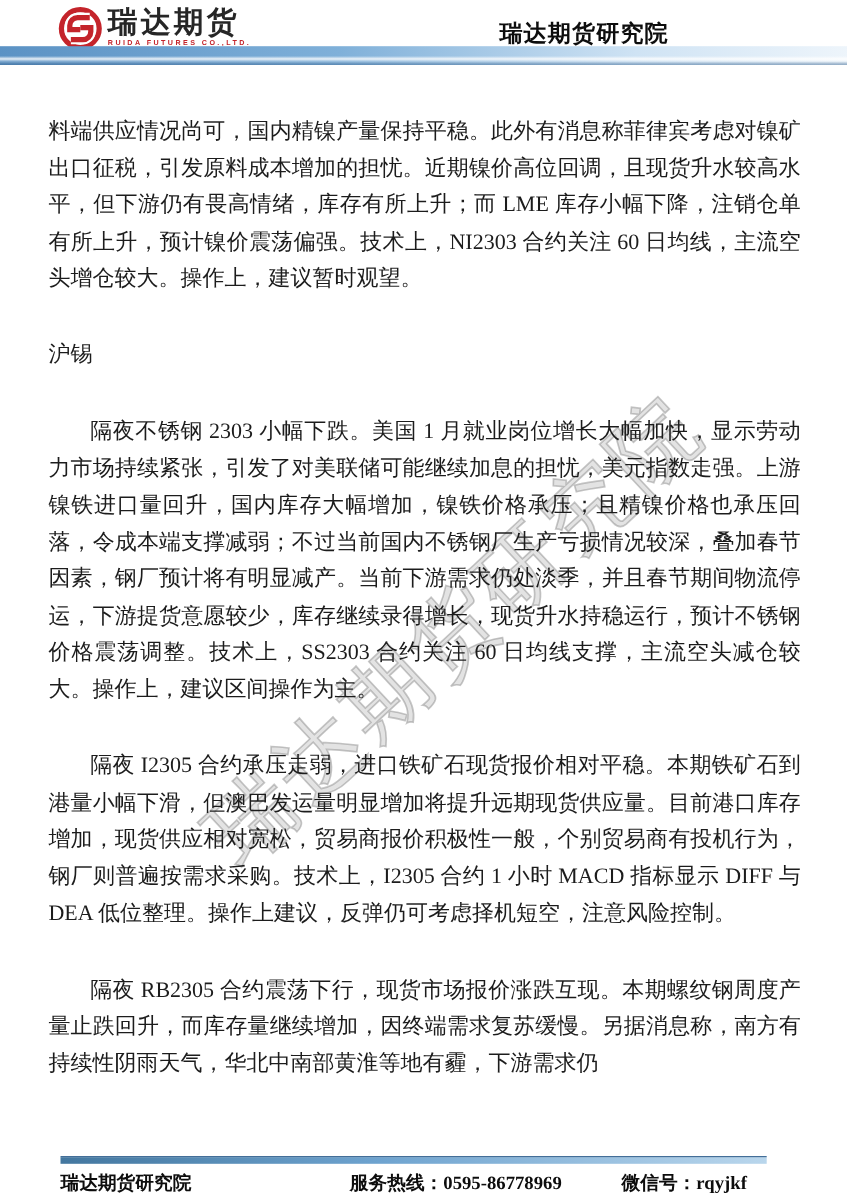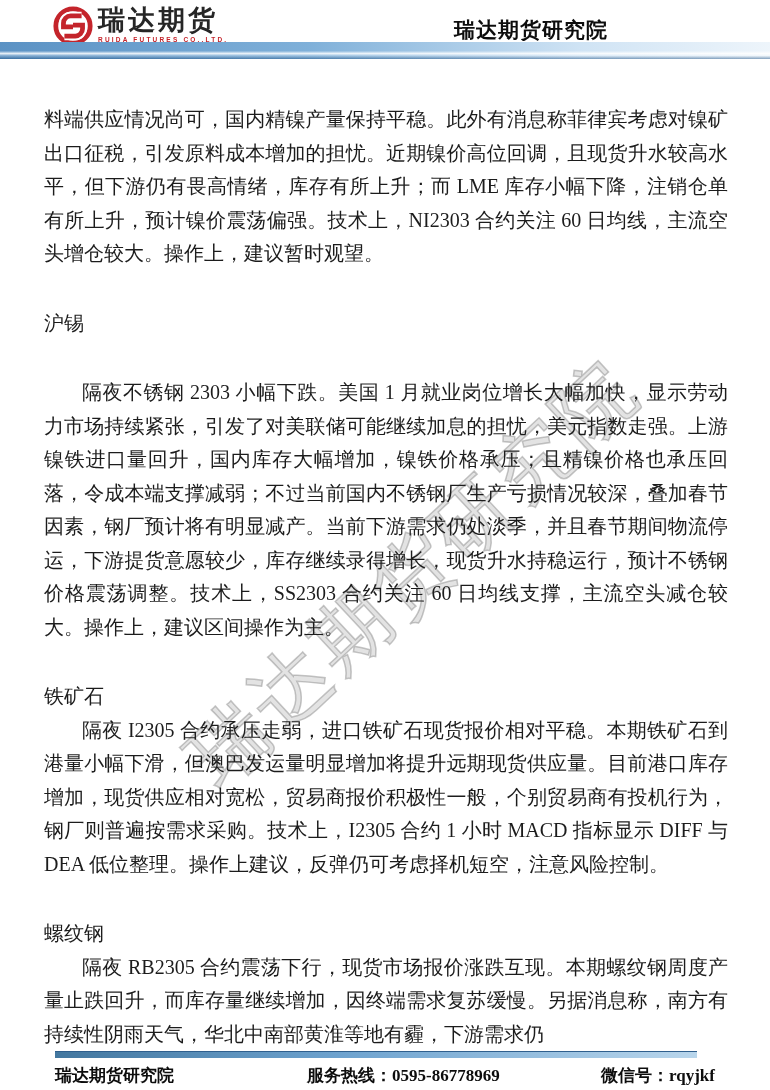--- a/index.html
+++ b/index.html
@@ -52,35 +52,35 @@
   
   .doc-body{
     position:absolute;top:60px;left:44px;width:684px;z-index:1;
     font-size:20px;line-height:33.5px;
     text-align:justify;
     margin-top:43px;
   }
   .doc-body p{margin:0;text-indent:38px;text-align:justify;}
   .doc-body p.no-indent{text-indent:0;}
   .section{margin-top:36px;}
-  .section-title{line-height:33.5px;}
+  .section-title{line-height:33.5px;font-family:Liberation Mono, monospace;}
 
   
   .footer-bar{
     position:absolute;left:55px;top:1051px;width:642px;height:6px;z-index:1;
     background:linear-gradient(100deg,#43779f 0%,#6ea3cf 45%,#b9d6ec 100%);
     border-top:1px solid #2f5f8d;
   }
   .footer-row{
     position:absolute;left:55px;top:1063px;width:660px;height:26px;z-index:1;
     font-size:17px;font-weight:700;color:#0d0d0d;line-height:26px;
   }
   .footer-institute{position:absolute;left:0;}
-  .footer-hotline{position:absolute;left:252px;}
-  .footer-wechat{position:absolute;left:546px;}
+  .footer-hotline{position:absolute;left:263px;}
+  .footer-wechat{position:absolute;left:510px;}
 </style>
 </head>
 <body>
 
 <div class="page">
 
   <div class="header">
     <div class="logo">
       <span class="logo-icon">
         <svg viewBox="0 0 44 44" width="42" height="42" aria-hidden="true">
@@ -107,26 +107,24 @@
 
     <div class="section">
       <div class="section-title">沪锡</div>
     </div>
 
     <div class="section">
       <p>隔夜不锈钢 2303 小幅下跌。美国 1 月就业岗位增长大幅加快，显示劳动力市场持续紧张，引发了对美联储可能继续加息的担忧，美元指数走强。上游镍铁进口量回升，国内库存大幅增加，镍铁价格承压；且精镍价格也承压回落，令成本端支撑减弱；不过当前国内不锈钢厂生产亏损情况较深，叠加春节因素，钢厂预计将有明显减产。当前下游需求仍处淡季，并且春节期间物流停运，下游提货意愿较少，库存继续录得增长，现货升水持稳运行，预计不锈钢价格震荡调整。技术上，SS2303 合约关注 60 日均线支撑，主流空头减仓较大。操作上，建议区间操作为主。</p>
     </div>
 
     <div class="section">
-      <div class="section-title">铁矿石</div>
       <p>隔夜 I2305 合约承压走弱，进口铁矿石现货报价相对平稳。本期铁矿石到港量小幅下滑，但澳巴发运量明显增加将提升远期现货供应量。目前港口库存增加，现货供应相对宽松，贸易商报价积极性一般，个别贸易商有投机行为，钢厂则普遍按需求采购。技术上，I2305 合约 1 小时 MACD 指标显示 DIFF 与 DEA 低位整理。操作上建议，反弹仍可考虑择机短空，注意风险控制。</p>
     </div>
 
     <div class="section">
-      <div class="section-title">螺纹钢</div>
       <p>隔夜 RB2305 合约震荡下行，现货市场报价涨跌互现。本期螺纹钢周度产量止跌回升，而库存量继续增加，因终端需求复苏缓慢。另据消息称，南方有持续性阴雨天气，华北中南部黄淮等地有霾，下游需求仍</p>
     </div>
   </div>
 
   <div class="footer-bar"></div>
   <div class="footer-row">
     <span class="footer-institute">瑞达期货研究院</span>
     <span class="footer-hotline"><span>服务热线：</span><span>0595-86778969</span></span>
     <span class="footer-wechat"><span>微信号：</span><span>rqyjkf</span></span>
   </div>

